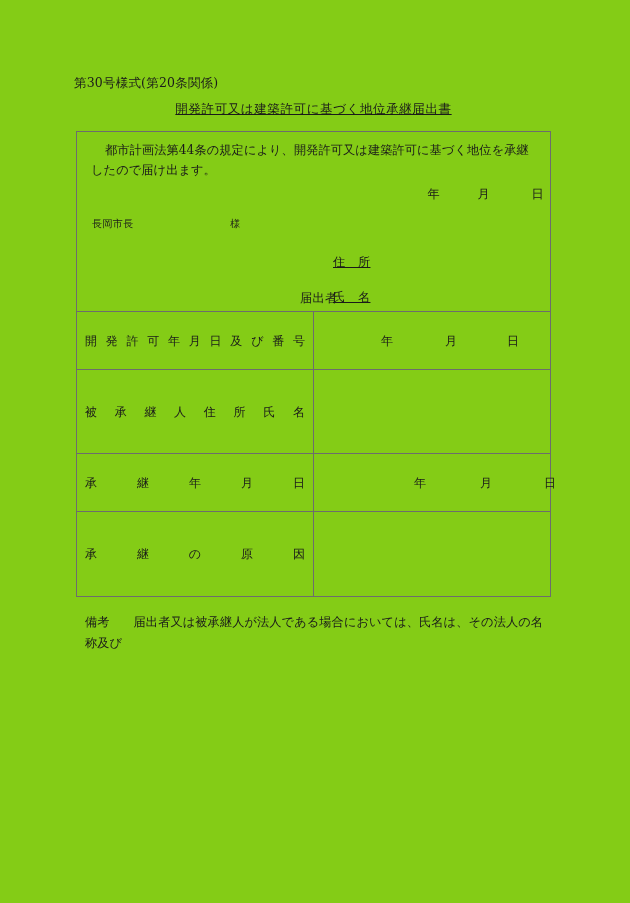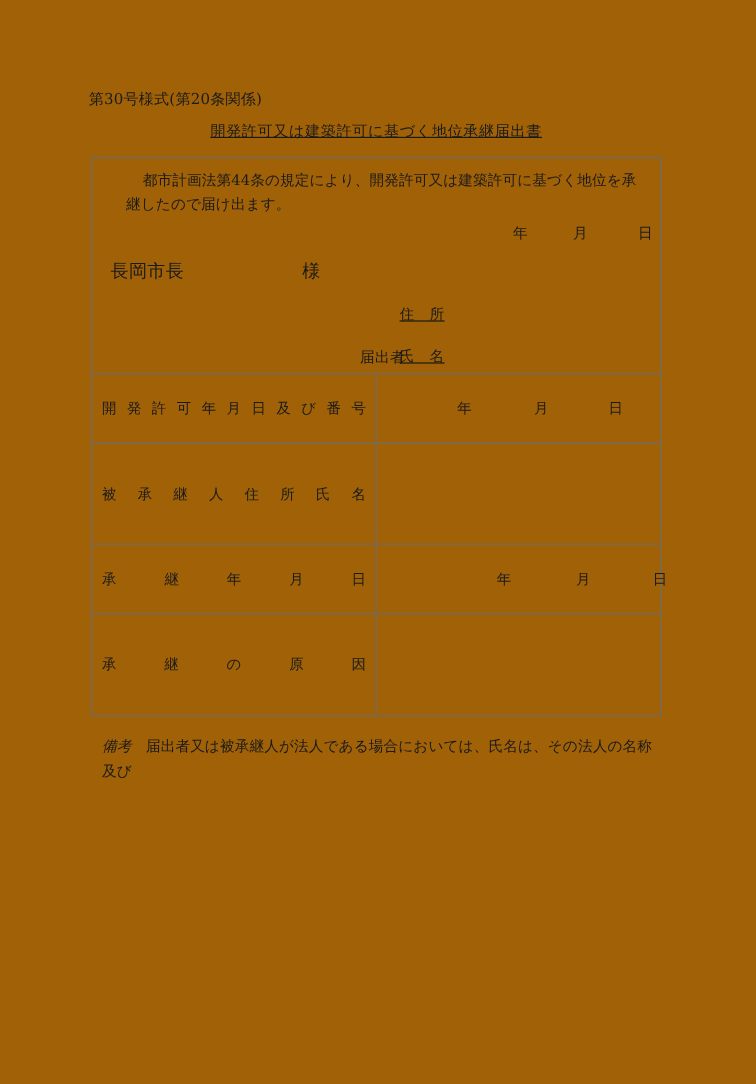--- a/index.html
+++ b/index.html
@@ -14,21 +14,21 @@
     font-family: "DejaVu Serif", "Liberation Serif", serif;
     color: #1a1a1a;
     overflow: hidden;
   }
 
   .page {
     position: absolute;
     left: 0; top: 0;
     width: 630px;
     height: 903px;
-    background: #a16207;
+    background: #84cc16;
   }
 
   
   .form-number {
     position: absolute;
     left: 74px;
     top: 75px;
     font-size: 12.5px;
     letter-spacing: 0.2px;
     white-space: nowrap;
@@ -63,21 +63,21 @@
     font-size: 12px;
   }
 
   
   .intro-cell {
     height: 179px;
     position: relative;
   }
   .intro-text {
     position: absolute;
-    left: 28px;
+    left: 14px;
     top: 9px;
     right: 9px;
     font-size: 12.2px;
     line-height: 1.62;
     text-indent: 1.15em;
     letter-spacing: 0.1px;
   }
   .intro-date {
     position: absolute;
     right: 6px;
@@ -86,21 +86,21 @@
     letter-spacing: 0.2px;
     white-space: nowrap;
   }
   .intro-date .g { display: inline-block; width: 46px; }
   .intro-date .g2 { display: inline-block; width: 50px; }
 
   .addressee-row {
     position: absolute;
     left: 15px;
     top: 85px;
-    font-size: 15px;
+    font-size: 10px;
     letter-spacing: 0.4px;
     white-space: nowrap;
   }
   .addressee-row .name { display: inline-block; }
   .addressee-row .sama { display: inline-block; margin-left: 93px; }
 
   
   .submitter {
     position: absolute;
     left: 200px;
@@ -180,21 +180,21 @@
     left: 85px;
     top: 612px;
     width: 470px;
     font-size: 12.2px;
     line-height: 1.72;
     letter-spacing: 0.1px;
   }
   .remarks-line2 {
     padding-left: 30px;
   }
-  .remarks-label { margin-right: 12px; font-style: italic; }
+  .remarks-label { margin-right: 24px; }
 </style>
 </head>
 <body>
 
 <div class="page">
 
   <div class="form-number">第30号様式(第20条関係)</div>
 
   <div class="doc-title">開発許可又は建築許可に基づく地位承継届出書</div>
 

